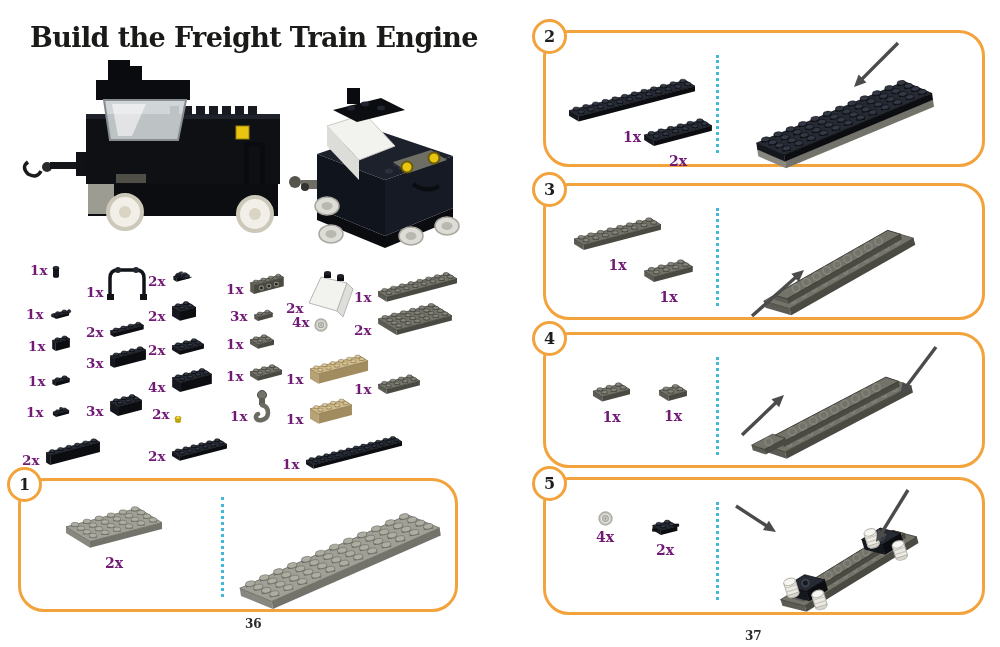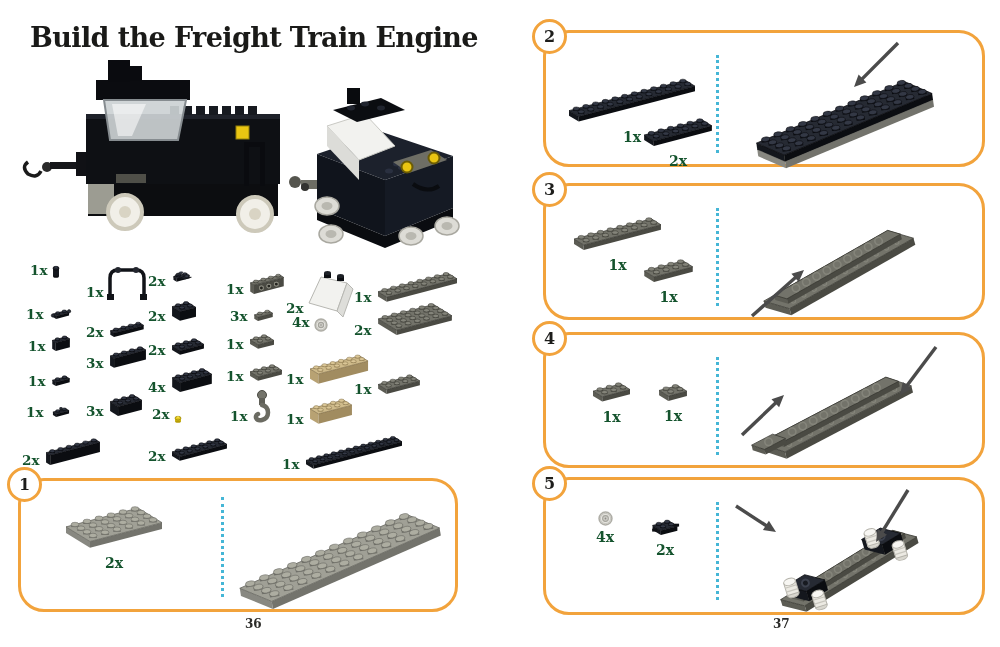--- a/index.html
+++ b/index.html
@@ -1,24 +1,24 @@
 <!DOCTYPE html>
 <html><head>
 <meta charset="utf-8">
 <style>
   html,body{margin:0;padding:0;background:#ffffff;}
   .sheet{position:relative;width:1000px;height:647px;background:#fff;
          font-family:"DejaVu Serif",serif;overflow:hidden;}
   .title{position:absolute;left:30px;top:22px;margin:0;font-size:27px;font-weight:bold;
          color:#1a1a18;letter-spacing:-0.6px;}
   .pageno{position:absolute;top:617px;font-size:12px;font-weight:bold;color:#2b2b28;}
-  .pageno.left{left:245px;} .pageno.right{left:773px;}
+  .pageno.left{left:245px;} .pageno.right{left:745px;margin-top:12px;}
   .hero{position:absolute;}
   .part-item{position:absolute;display:flex;align-items:flex-end;gap:4px;}
-  .part-qty{font-weight:bold;font-size:13.5px;color:#14532d;line-height:1;padding-bottom:3px;}
+  .part-qty{font-weight:bold;font-size:13.5px;color:#701a75;line-height:1;padding-bottom:3px;}
   .step-box{position:absolute;border:3.5px solid #F2A33C;border-radius:26px;box-sizing:border-box;}
   .step-badge{position:absolute;left:-14px;top:-14px;width:29px;height:29px;border-radius:50%;
               background:#fff;border:3.5px solid #F2A33C;display:flex;align-items:center;
               justify-content:center;font-weight:bold;font-size:16px;color:#1d1d1b;z-index:3;}
   .divider{position:absolute;width:0;border-left:3.5px dotted #45B6D6;}
   .step-part{position:absolute;display:flex;flex-direction:column;align-items:center;gap:3px;}
   .step-part .part-qty{padding-bottom:0;font-size:14px;}
   .result-holder{position:absolute;}
   .arrows-svg{position:absolute;left:0;top:0;width:100%;height:100%;pointer-events:none;z-index:2;}
   svg{overflow:visible;display:block;}

